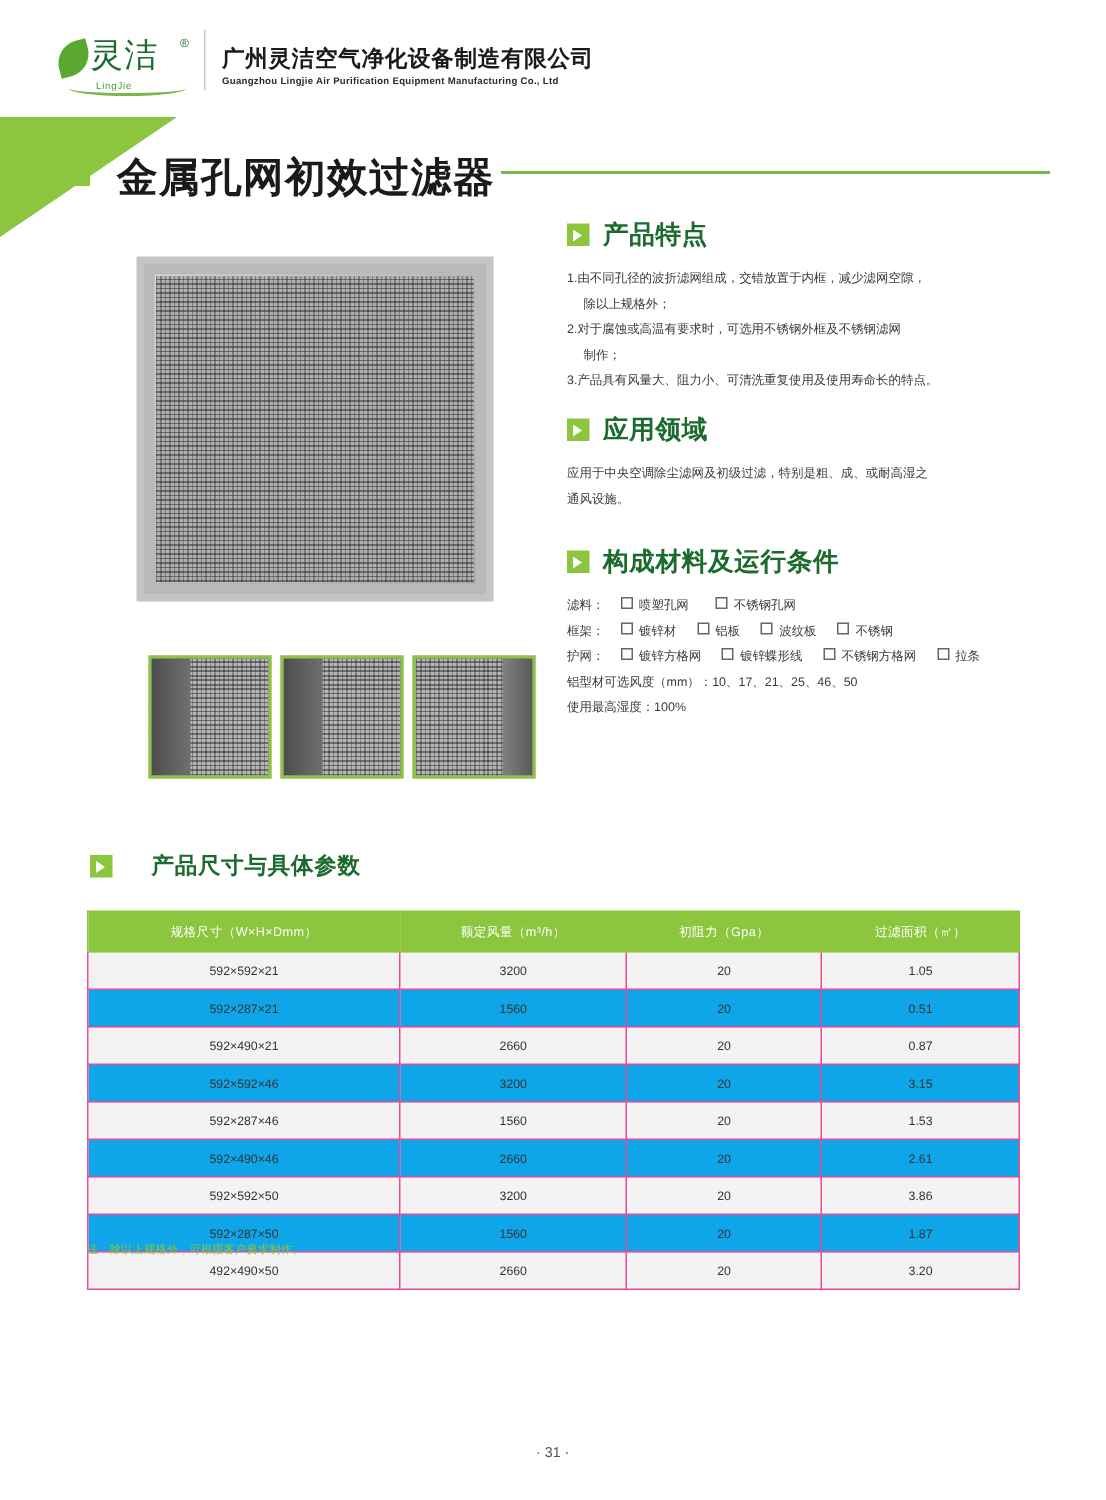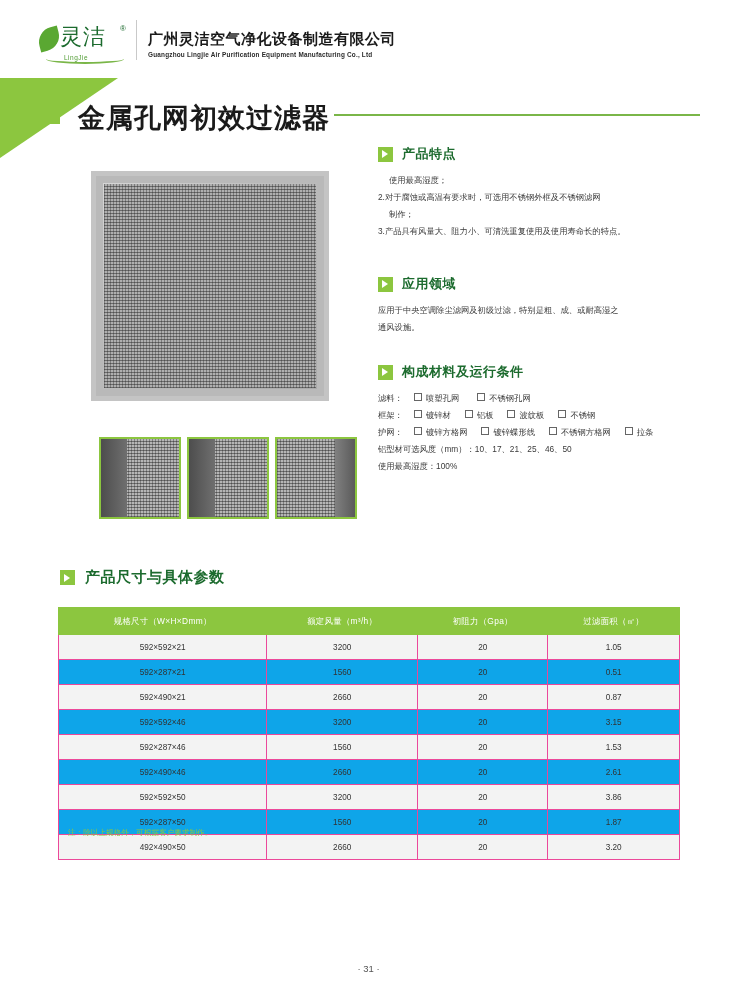--- a/index.html
+++ b/index.html
@@ -221,21 +221,21 @@
   }
   .arrow-box::after {
     content: "";
     position: absolute;
     left: 4px; top: 3.5px;
     border-left: 6px solid #fff;
     border-top: 4px solid transparent;
     border-bottom: 4px solid transparent;
   }
   .sec-title {
-    font-size: 13px;
+    font-size: 17px;
     font-weight: bold;
     color: #1c6b2e;
     letter-spacing: .5px;
   }
   .sec-body {
     margin-top: 9px;
     font-size: 8.3px;
     line-height: 17px;
     color: #3a3a3a;
   }
@@ -259,21 +259,21 @@
   .opt { display: inline-block; margin-right: 18px; white-space: nowrap; }
   .opt.tight { margin-right: 14px; }
 
   
   .table-head {
     position: absolute;
     left: 60px;
     top: 568px;
     display: flex;
     align-items: center;
-    gap: 10px;
+    gap: 26px;
   }
   .table-head .sec-title { font-size: 15px; color: #1c6b2e; }
 
   table.params {
     position: absolute;
     left: 58px;
     top: 607px;
     width: 622px;
     border-collapse: collapse;
     font-size: 8.2px;
@@ -295,21 +295,20 @@
   }
   table.params tr.odd td { background: #f3f3f3; }
   table.params tr.even td { background: #0ea5e9; }
 
   .note {
     position: absolute;
     left: 58px;
     top: 828px;
     font-size: 7.6px;
     color: #8cc63f;
-    padding-left: 10px;
   }
 
   .page-no {
     position: absolute;
     left: 0;
     top: 963px;
     width: 737px;
     text-align: center;
     font-size: 9.5px;
     color: #555;
@@ -356,21 +355,22 @@
   <div class="tmesh"></div>
     <div class="dark-side"></div>
 </div>
 
 <div class="section s1">
   <div class="sec-head">
     <span class="arrow-box"></span>
     <span class="sec-title">产品特点</span>
   </div>
   <div class="sec-body">
-    <p class="indent">使用最高湿度；</p>
+    <p>1.由不同孔径的波折滤网组成，交错放置于内框，减少滤网空隙，</p>
+    <p class="indent">除以上规格外；</p>
     <p>2.对于腐蚀或高温有要求时，可选用不锈钢外框及不锈钢滤网</p>
     <p class="indent">制作；</p>
     <p>3.产品具有风量大、阻力小、可清洗重复使用及使用寿命长的特点。</p>
   </div>
 </div>
 
 <div class="section s2">
   <div class="sec-head">
     <span class="arrow-box"></span>
     <span class="sec-title">应用领域</span>

